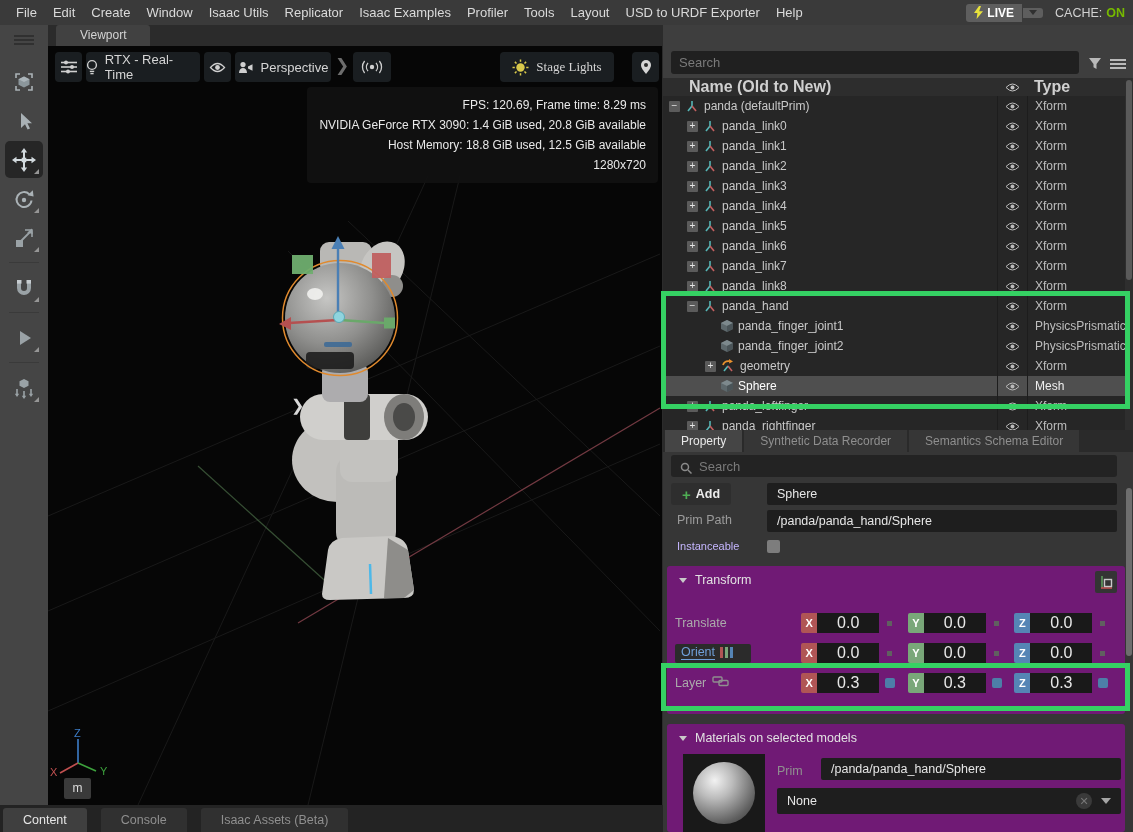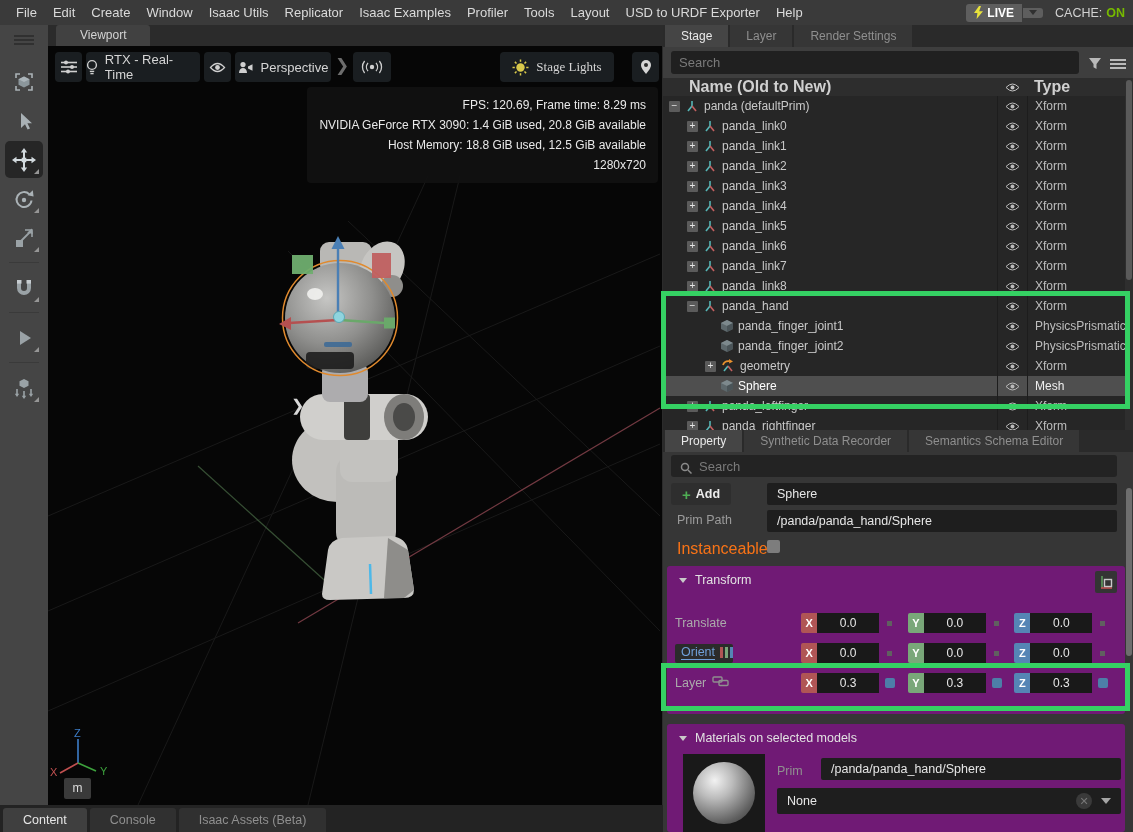--- a/index.html
+++ b/index.html
@@ -94,62 +94,62 @@
                border-radius:3px;color:#ddd;padding:0 8px 0 28px;font-size:13px;outline:none;}
   #prop-search-icon{position:absolute;left:17px;top:8px;}
   #add-btn{position:absolute;left:8px;top:31px;width:60px;height:22px;background:#2e2e2e;border-radius:3px;
            display:flex;align-items:center;justify-content:center;gap:5px;color:#ececec;font-size:12.5px;font-weight:bold;}
   .plus-glyph{color:#4fae54;font-size:15px;font-weight:bold;line-height:15px;}
   .pfield{position:absolute;height:22px;background:#1e1e1e;border:none;border-radius:2px;color:#e6e6e6;
           font-size:12.5px;padding:0 10px;outline:none;}
   #prim-name-field{left:104px;top:31px;width:350px;}
   #prim-path-label{position:absolute;left:14px;top:61px;color:#9b9b9b;font-size:12.5px;}
   #prim-path-field{left:104px;top:58px;width:350px;}
-  #instanceable-label{position:absolute;left:14px;top:88px;color:#f97316;font-size:16px;text-align:right;}
+  #instanceable-label{position:absolute;left:14px;top:88px;color:#c4b5fd;font-size:11px;text-align:right;}
   #instanceable-box{position:absolute;left:104px;top:88px;width:13px;height:13px;background:#7d7d7d;border-radius:2px;}
   .section{position:absolute;left:4px;width:458px;background:#701a75;border-radius:3px;}
   #transform-section{top:114px;height:148px;}
   #materials-section{top:272px;height:108px;}
   .section-header{position:absolute;left:12px;top:7px;display:flex;align-items:center;gap:8px;
                   color:#e2e2e2;font-size:12.5px;}
   .sec-caret{width:0;height:0;border-left:4px solid transparent;border-right:4px solid transparent;
              border-top:5px solid #c9c9c9;}
   #transform-icon{position:absolute;right:8px;top:5px;width:22px;height:22px;background:#343434;border-radius:2px;
                   display:flex;align-items:center;justify-content:center;}
   #transform-rows{position:absolute;left:12px;top:160px;width:446px;}
   .tr-row{display:flex;align-items:center;height:22px;margin-bottom:8px;}
   .tr-label{width:128px;color:#ababab;font-size:12.5px;display:flex;align-items:center;gap:6px;}
-  .orient-chip{background:#2b2b2b;padding:2px 0 3px 6px;border-radius:2px;display:flex;align-items:center;gap:5px;}
+  .orient-chip{background:#2b2b2b;padding:2px 18px 3px 6px;border-radius:2px;display:flex;align-items:center;gap:5px;}
   .orient-label{color:#6f9fd8;border-bottom:1px solid #6f9fd8;font-size:12.5px;line-height:13px;}
   .bars{display:flex;gap:2px;}
   .bars i{width:3px;height:11px;display:block;}
   .axis-group{display:flex;align-items:center;width:100px;margin-right:8px;}
   .axis-badge{width:16px;height:20px;border-radius:2px 0 0 2px;color:#fff;font-size:11px;font-weight:bold;
               text-align:center;line-height:20px;flex:none;}
-  .axis-field{width:62px;height:20px;background:#191919;color:#e8e8e8;font-size:12px;text-align:center;
+  .axis-field{width:62px;height:20px;background:#191919;color:#e8e8e8;font-size:16px;text-align:center;
               line-height:20px;flex:none;}
   .ind-dot{width:5px;height:5px;background:#606060;margin-left:8px;flex:none;}
   .ind-square{width:10px;height:10px;margin-left:6px;border-radius:2px;flex:none;}
   #mat-preview{position:absolute;left:16px;top:30px;width:82px;height:78px;background:#191919;
                display:flex;align-items:center;justify-content:center;}
   #mat-ball{width:62px;height:62px;border-radius:50%;
             background:radial-gradient(circle at 35% 30%, #f2f2f2, #bcbcbc 30%, #606060 72%, #2e2e2e 100%);}
   #mat-prim-label{position:absolute;left:110px;top:40px;color:#8f8f8f;font-size:12.5px;}
   #mat-prim-field{left:154px;top:34px;width:300px;}
   #mat-binding{position:absolute;left:110px;top:64px;width:344px;height:26px;background:#1e1e1e;border-radius:2px;
                color:#e8e8e8;display:flex;align-items:center;padding:0 10px;font-size:12.5px;}
   #mat-clear{margin-left:auto;width:16px;height:16px;border-radius:8px;background:#3a3a3a;color:#777;
              font-size:11px;line-height:16px;text-align:center;}
   #mat-caret{margin-left:9px;width:0;height:0;border-left:5px solid transparent;border-right:5px solid transparent;
              border-top:6px solid #a5a5a5;}
   #prop-scrollbar{position:absolute;right:1px;top:36px;width:6px;height:168px;background:#6e6e6e;border-radius:3px;}
 
   
   #bottom-tabs{position:absolute;left:0;top:805px;width:663px;height:27px;background:#232323;
-               display:flex;gap:3px;padding:3px 0 4px 3px;z-index:6;}
+               display:flex;gap:14px;padding:3px 0 4px 3px;z-index:6;}
   .btab{height:24px;line-height:24px;padding:0 20px;font-size:12.5px;background:#303030;color:#8f8f8f;
         border-radius:3px 3px 0 0;white-space:nowrap;}
   .btab.active{background:#3f3f3f;color:#e6e6e6;}
 
   
   .anno{position:absolute;border:5px solid #35d163;z-index:60;pointer-events:none;}
   #anno-stage{left:661px;top:291px;width:469px;height:118px;}
   #anno-scale{left:661px;top:663px;width:469px;height:48px;}
 </style>
 </head>
@@ -429,25 +429,20 @@
       <line x1="30" y1="36" x2="12" y2="46" stroke="#c05050" stroke-width="1.6"></line>
       <line x1="30" y1="36" x2="48" y2="44" stroke="#3da23d" stroke-width="1.6"></line>
       <text x="26" y="10" fill="#3d7dc8" font-size="11">Z</text>
       <text x="2" y="49" fill="#c05050" font-size="11">X</text>
       <text x="52" y="48" fill="#3da23d" font-size="11">Y</text>
     </svg>
     <div id="units-chip">m</div>
   </div>
 
   <div id="right-panel">
-    <div class="tabbar" id="stage-tabs">
-        <div class="tab active">Stage</div>
-        <div class="tab">Layer</div>
-        <div class="tab">Render Settings</div>
-      </div>
 
     <div id="stage-search-row">
       <input id="stage-search" type="text" placeholder="Search" style="">
       <span id="stage-filter">
         <svg width="14" height="13">
             <path d="M1 1h12L8.5 7v5l-3-1.8V7Z" fill="#b9b9b9"></path>
           </svg>
       </span>
       <span id="stage-menu">
         <svg width="16" height="12">

